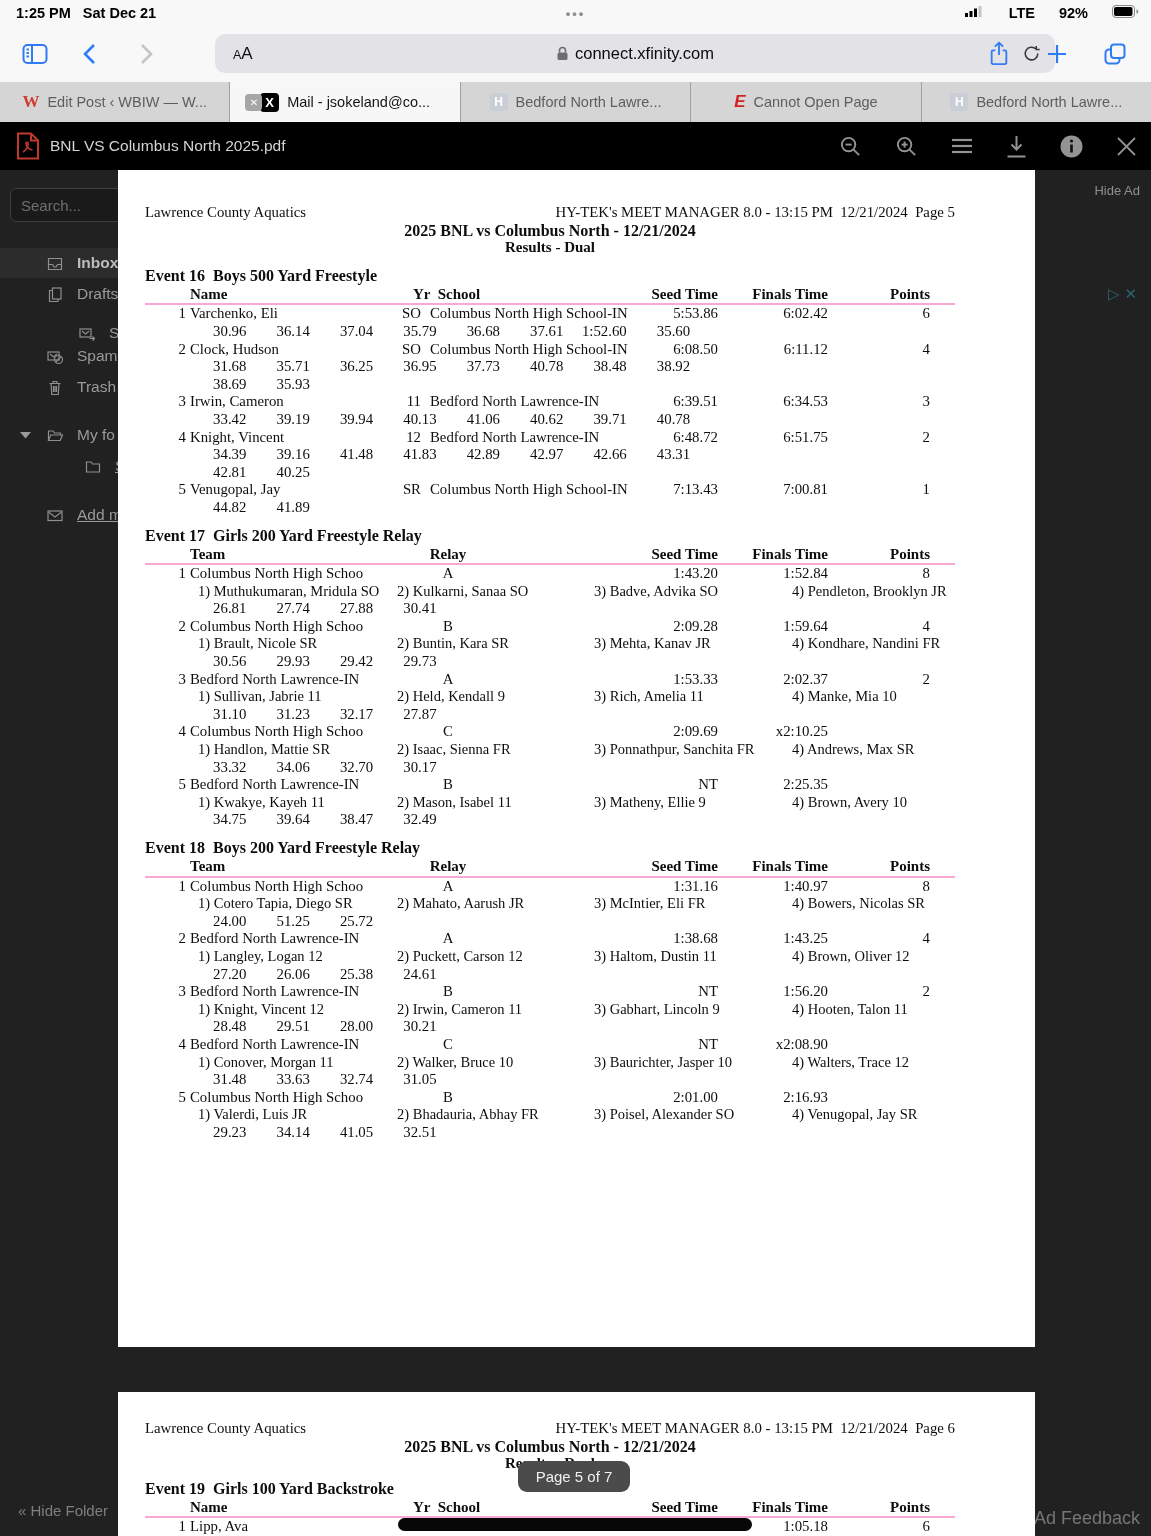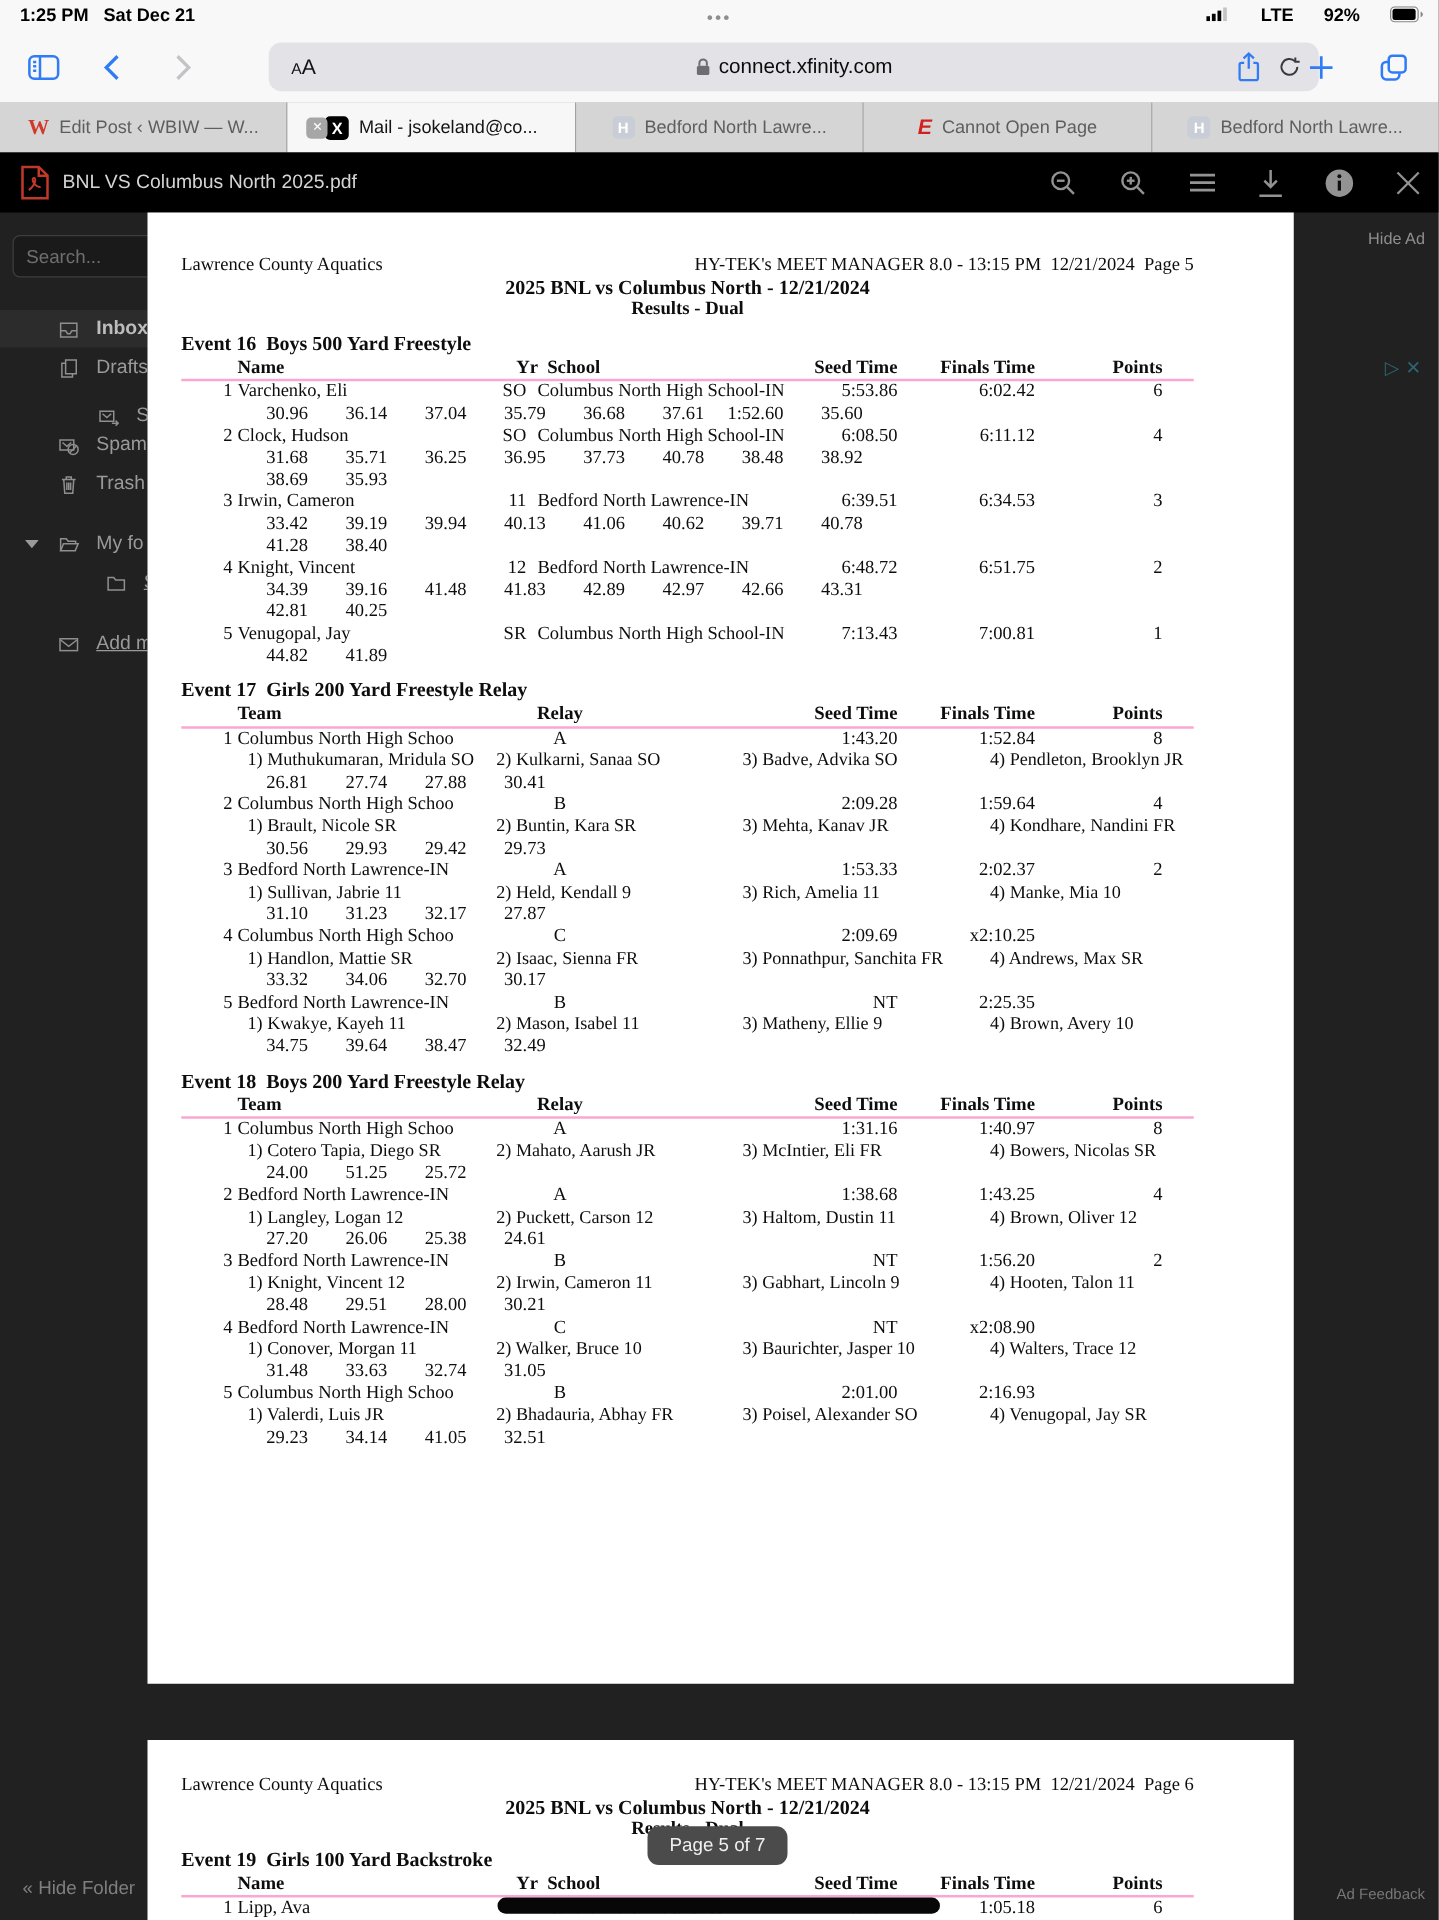--- a/index.html
+++ b/index.html
@@ -58,21 +58,21 @@
   .mi .ic{margin-left:46px;flex:none;display:flex;}
   .mi.sel{background:#2c2c2c;color:#bdbdbd;font-weight:700;}
   .mi .caret{position:absolute;left:20px;}
   .mi.sub .ic{margin-left:84px;}
   .mi.link span.lbl{text-decoration:underline;}
   .hidefolder{position:absolute;left:18px;top:1380px;font-size:15px;color:#7f7f7f;cursor:pointer;}
 
   
   .hidead{position:absolute;top:61px;right:11px;font-size:13px;color:#8f8f8f;cursor:pointer;}
   .adchoices{position:absolute;top:163px;right:9px;font-size:15px;color:#2d6472;letter-spacing:5px;cursor:pointer;}
-  .adfeedback{position:absolute;top:1386px;right:11px;font-size:12px;color:#767676;cursor:pointer;}
+  .adfeedback{position:absolute;top:1386px;right:11px;font-size:18px;color:#767676;cursor:pointer;}
 
   
   .page{position:absolute;left:118px;width:917px;background:#fff;color:#0d0d0d;
     font-family:"Liberation Serif",serif;font-size:14.8px;line-height:17.6px;overflow:hidden;}
   .page5{top:48px;height:1177px;}
   .page6{top:1270px;height:144px;}
   .pgpad{padding:34px 27px 0 27px;width:810px;}
   .page6 .pgpad{padding-top:28px;}
   .ph-row{display:flex;justify-content:space-between;white-space:pre;}
   .ph-title{text-align:center;font-weight:700;font-size:16px;}
@@ -397,21 +397,20 @@
           <div class="grid-i">
             <span class="tr">3</span>
             <span class="c-name">Irwin, Cameron</span>
             <span class="tr">11</span>
             <span class="c-school">Bedford North Lawrence-IN</span>
             <span class="tr">6:39.51</span>
             <span class="tr">6:34.53</span>
             <span class="tr">3</span>
           </div>
           <div class="splits"><span>33.42</span><span>39.19</span><span>39.94</span><span>40.13</span><span>41.06</span><span>40.62</span><span>39.71</span><span>40.78</span></div>
-          <div class="splits"><span>41.28</span><span>38.40</span></div>
           <div class="grid-i">
             <span class="tr">4</span>
             <span class="c-name">Knight, Vincent</span>
             <span class="tr">12</span>
             <span class="c-school">Bedford North Lawrence-IN</span>
             <span class="tr">6:48.72</span>
             <span class="tr">6:51.75</span>
             <span class="tr">2</span>
           </div>
           <div class="splits"><span>34.39</span><span>39.16</span><span>41.48</span><span>41.83</span><span>42.89</span><span>42.97</span><span>42.66</span><span>43.31</span></div>

